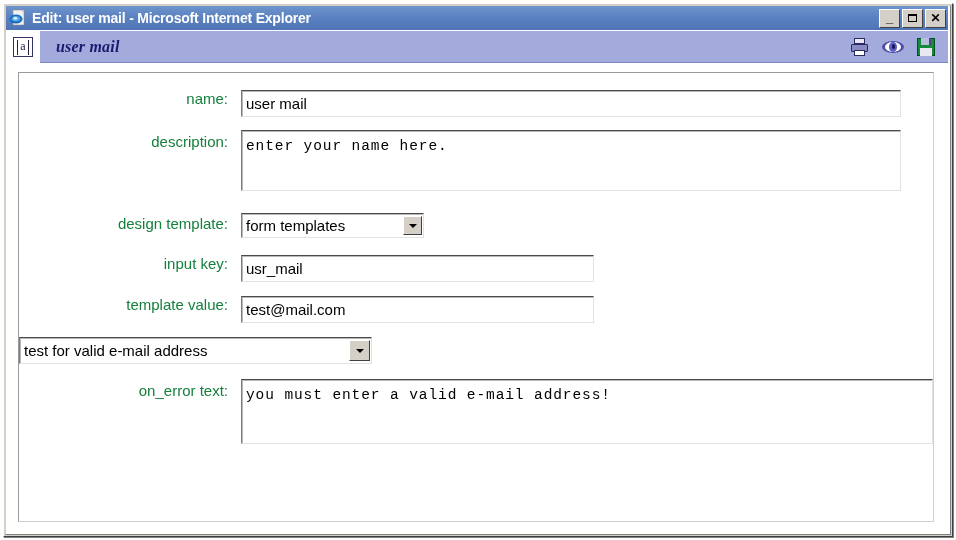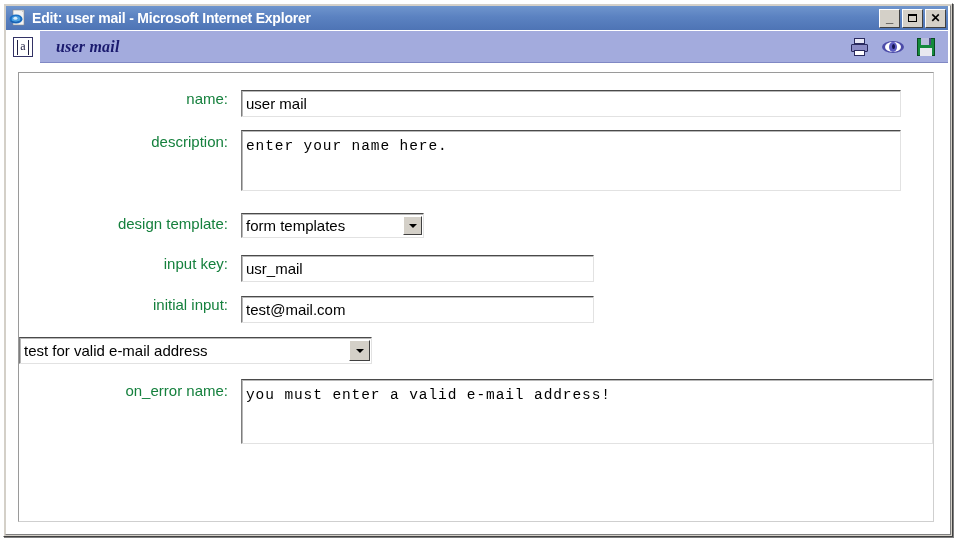--- a/index.html
+++ b/index.html
@@ -327,34 +327,34 @@
               </span>
           </div>
         </div>
 
         <div class="row" style="margin-bottom:14px;">
           <div class="lbl">input key:</div>
           <div class="field" style="width:353px;height:27px;line-height:21px;">usr_mail</div>
         </div>
 
         <div class="row" style="margin-bottom:14px;">
-          <div class="lbl">initial input:</div>
+          <div class="lbl">template value:</div>
           <div class="field" style="width:353px;height:27px;line-height:21px;">test@mail.com</div>
         </div>
 
         <div class="row" style="margin-bottom:15px;">
           <div class="sel" style="width:353px;height:27px;">
             <span class="sel-text">test for valid e-mail address</span>
             <span class="sel-arrow" style="width:21px;height:21px;">
                 <i></i>
               </span>
           </div>
         </div>
 
         <div class="row">
-          <div class="lbl" style="padding-top:3px;">on_error name:</div>
+          <div class="lbl" style="padding-top:3px;">on_error text:</div>
           <div class="field mono" style="width:752px;height:65px;line-height:25px;padding-top:3px;">you must enter a valid e-mail address!</div>
         </div>
 
       </div>
     </div>
   </div>
 </div>
 
 </body></html>

